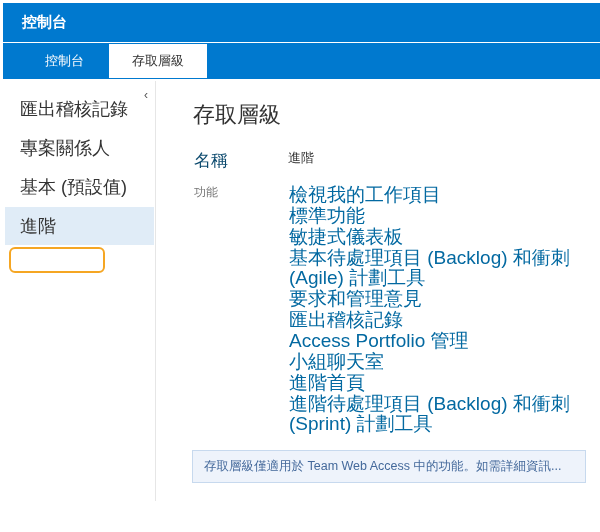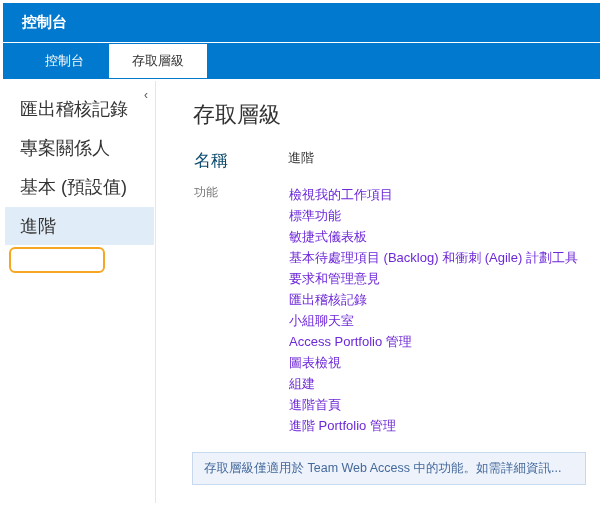--- a/index.html
+++ b/index.html
@@ -16,21 +16,21 @@
   .highlight-ring { position: absolute; border: 2px solid #f5a623; border-radius: 6px; pointer-events: none; }
   .ring-side { left: 4px; top: 165px; width: 96px; height: 26px; }
   .content { flex: 1; padding: 18px 14px 10px 34px; }
   .content h1 { font-size: 22px; font-weight: 400; color: #333; margin-bottom: 18px; }
   .kv { display: flex; margin-bottom: 10px; }
   .kv .k { width: 92px; color: #0c4a6e; font-size: 17px; }
   .kv .v { flex: 1; color: #333; font-size: 13px; }
   .features { display: flex; }
   .features .k { width: 92px; color: #777; font-size: 12px; }
   .features .list { flex: 1; }
-  .features .list div { font-size: 13px; line-height: 20px; color: #6d28d9; }
+  .features .list div { font-size: 19px; line-height: 20px; color: #0369a1; }
   .info-banner { margin: 14px 0 8px 0; padding: 7px 10px; background: #eef3fb; border: 1px solid #c7d9ee; color: #44699b; font-size: 12.5px; cursor: pointer; }
 </style>
 </head>
 <body>
 
 <div class="header-bar">
   <span>控制台</span>
 </div>
 
 <div class="tab-row">
@@ -58,26 +58,24 @@
 
     <div class="features">
       <div class="k">功能</div>
       <div class="list">
         <div>檢視我的工作項目</div>
         <div>標準功能</div>
         <div>敏捷式儀表板</div>
         <div>基本待處理項目 (Backlog) 和衝刺 (Agile) 計劃工具</div>
         <div>要求和管理意見</div>
         <div>匯出稽核記錄</div>
+        <div>Access Portfolio 管理</div>
         <div>小組聊天室</div>
-        <div>Access Portfolio 管理</div>
-        <div>圖表檢視</div>
-        <div>組建</div>
         <div>進階首頁</div>
-        <div>進階 Portfolio 管理</div>
+        <div>進階待處理項目 (Backlog) 和衝刺 (Sprint) 計劃工具</div>
       </div>
     </div>
 
     <div class="info-banner">
       <span>存取層級僅適用於 Team Web Access 中的功能。如需詳細資訊...</span>
     </div>
 
   </div>
 </div>
 

